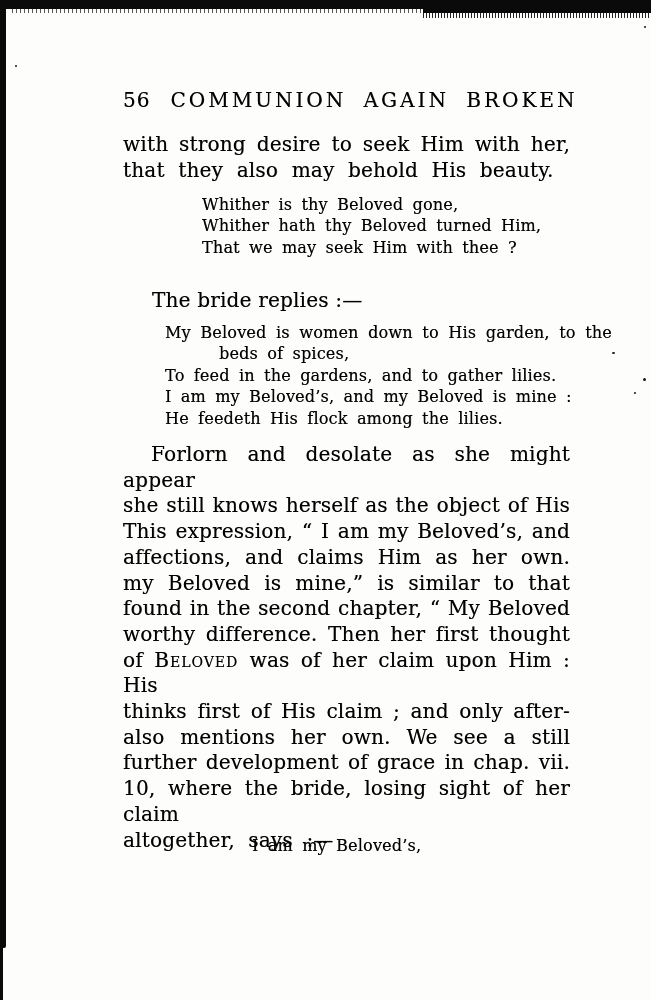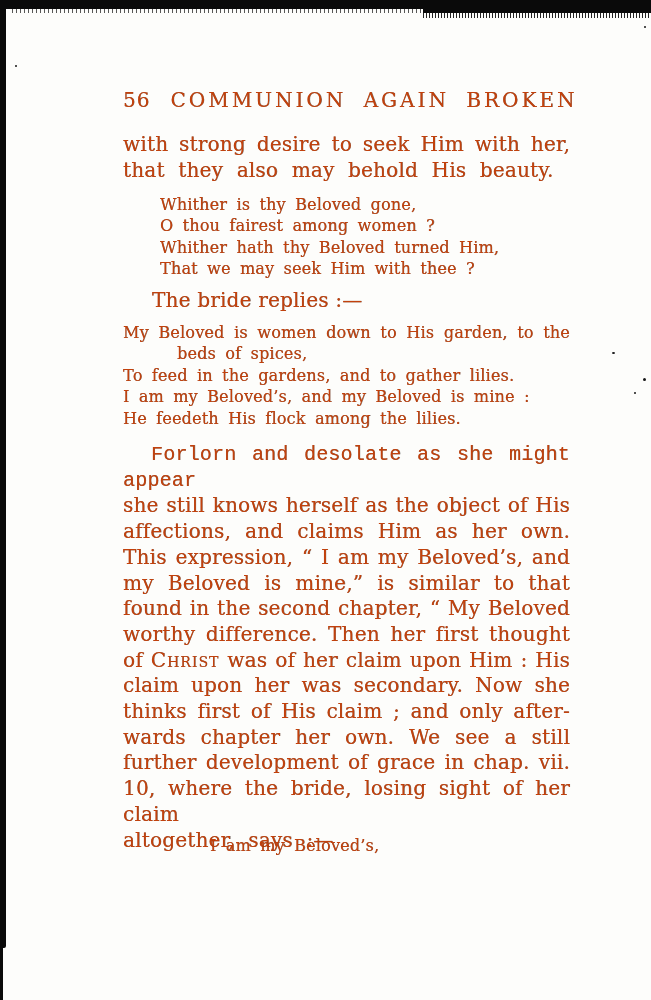--- a/index.html
+++ b/index.html
@@ -7,21 +7,21 @@
     background: #ffffff;
     font-family: "DejaVu Serif", "Liberation Serif", serif;
     -webkit-font-smoothing: antialiased;
   }
   .scan-page {
     position: relative;
     width: 651px;
     height: 1000px;
     background: #fdfdfb;
     overflow: hidden;
-    color: #c2410c;
+    color: #000000;
   }
 
   
   .top-bar {
     position: absolute; top: 0; left: 0;
     width: 100%; height: 9px;
     background: #0a0a0a;
   }
   .top-bar::after {
     content: "";
@@ -68,23 +68,23 @@
     letter-spacing: 3px;
     white-space: nowrap;
   }
   .running-head .folio { margin-right: 20px; letter-spacing: 1px; }
   .running-head .head-title { word-spacing: 8px; }
 
   .body-text { font-size: 20px; line-height: 25.7px; letter-spacing: 0.2px; }
   .intro   { top: 132px; }
   .speech  { top: 288px; text-indent: 29px; }
   .main-para { top: 442px; }
-  .main-para .first { text-indent: 28px; font-family: Liberation Mono, monospace; }
+  .main-para .first { text-indent: 28px; }
 
-  .verse { font-size: 16px; line-height: 21.4px; letter-spacing: 0.2px; }
+  .verse { font-size: 16px; line-height: 21.4px; letter-spacing: 0.2px; margin-left: 42px; }
   .quote1 { top: 194px; padding-left: 37px; box-sizing: border-box; }
   .quote2 { top: 322px; }
   .quote2 .hang { padding-left: 54px; }
   .closing { top: 835px; padding-left: 87px; box-sizing: border-box; line-height: 22px; }
 
   
   .jl { text-align: justify; text-align-last: justify; }
   .ll { text-align: left; }
   .ws-wide { word-spacing: 7px; }
   .ws-verse { word-spacing: 4px; }
@@ -115,47 +115,45 @@
       <span class="folio">56</span><span class="head-title">COMMUNION AGAIN BROKEN</span>
     </div>
 
     <div class="block body-text intro">
       <div class="jl">with strong desire to seek Him with her,</div>
       <div class="ll ws-wide">that they also may behold His beauty.</div>
     </div>
 
     <div class="block verse quote1">
       <div class="ll ws-verse">Whither is thy Beloved gone,</div>
-      <div class="ll ws-verse">O thou fairest among women ?</div>
       <div class="ll ws-verse">Whither hath thy Beloved turned Him,</div>
       <div class="ll ws-verse">That we may seek Him with thee ?</div>
     </div>
 
     <div class="block body-text speech">The bride replies :—</div>
 
     <div class="block verse quote2">
       <div class="jl">My Beloved is women down to His garden, to the</div>
       <div class="ll ws-verse hang">beds of spices,</div>
       <div class="ll ws-verse">To feed in the gardens, and to gather lilies.</div>
       <div class="ll ws-verse">I am my Beloved’s, and my Beloved is mine :</div>
       <div class="ll ws-verse">He feedeth His flock among the lilies.</div>
     </div>
 
     <div class="block body-text main-para">
       <div class="jl first">Forlorn and desolate as she might appear</div>
       <div class="jl">she still knows herself as the object of His</div>
+      <div class="jl">This expression, “ I am my Beloved’s, and</div>
       <div class="jl">affections, and claims Him as her own.</div>
-      <div class="jl">This expression, “ I am my Beloved’s, and</div>
       <div class="jl">my Beloved is mine,” is similar to that</div>
       <div class="jl">found in the second chapter, “ My Beloved</div>
       <div class="jl">worthy difference. Then her first thought</div>
-      <div class="jl"><span>of </span><span class="sc">Christ</span><span> was of her claim upon Him : His</span></div>
-      <div class="jl">claim upon her was secondary. Now she</div>
+      <div class="jl"><span>of </span><span class="sc">Beloved</span><span> was of her claim upon Him : His</span></div>
       <div class="jl">thinks first of His claim ; and only after-</div>
-      <div class="jl">wards chapter her own. We see a still</div>
+      <div class="jl">also mentions her own. We see a still</div>
       <div class="jl">further development of grace in chap. vii.</div>
       <div class="jl">10, where the bride, losing sight of her claim</div>
       <div class="ll ws-wide">altogether, says :—</div>
     </div>
 
     <div class="block verse closing">
       <div class="ll ws-verse">I am my Beloved’s,</div>
     </div>
 
   </div>

